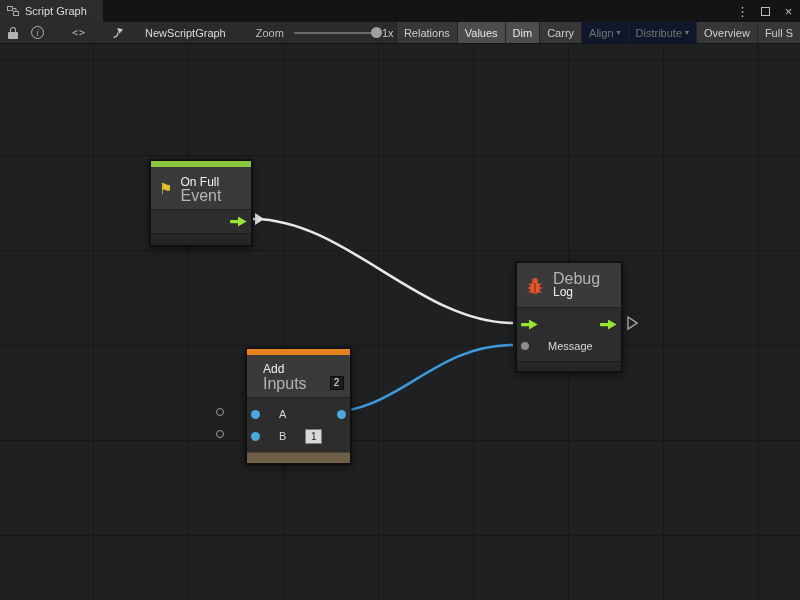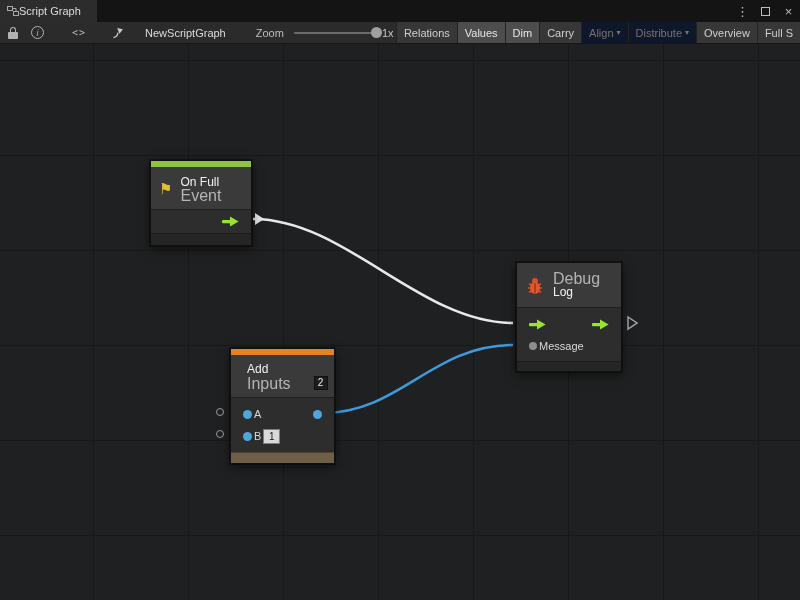--- a/index.html
+++ b/index.html
@@ -3,21 +3,21 @@
 <meta charset="utf-8">
 <style>
   * { margin:0; padding:0; box-sizing:border-box; }
   html,body { width:800px; height:600px; overflow:hidden; background:#1f2021;
     font-family:"Liberation Sans","DejaVu Sans",sans-serif; }
   .window { position:relative; width:800px; height:600px; }
 
   
   .titlebar { position:absolute; top:0; left:0; right:0; height:22px; background:#141414;
     display:flex; align-items:stretch; }
-  .tab { display:flex; align-items:center; gap:0; padding:0 16px 0 7px;
+  .tab { display:flex; align-items:center; gap:6px; padding:0 16px 0 7px;
     background:#2c2c2c; color:#dedede; font-size:11px;text-align:right; }
   .grow { flex:1; }
   .win-btn { width:23px; display:flex; align-items:center; justify-content:center;
     color:#bdbdbd; font-size:13px; cursor:default; }
   .maxi { width:9px; height:9px; border:1px solid #bdbdbd; }
 
   
   .toolbar { position:absolute; top:22px; left:0; right:0; height:22px; background:#2b2b2b;
     border-bottom:1px solid #151515; display:flex; align-items:center;
     color:#c6c6c6; font-size:11px; white-space:nowrap; overflow:hidden; }
@@ -57,41 +57,41 @@
   
   .node { position:absolute; background:#2d2d2d; border:1px solid #101010;
     box-shadow:0 0 0 1px rgba(0,0,0,.35), 0 3px 10px rgba(0,0,0,.55); color:#e2e2e2; }
   .node-topbar { height:6px; }
   .node-header { display:flex; align-items:center; gap:8px; padding:0 10px 0 8px;
     background:#3a3a3a; }
   .titles { display:flex; flex-direction:column; justify-content:center; }
   .node-title { font-size:12px; color:#f2f2f2; line-height:14px; }
   .node-subtitle { font-size:16px; color:#b4b4b4; line-height:13px; }
   .node-ports { background:#2d2d2d; border-top:1px solid #202020; }
-  .port-row { display:flex; align-items:center; height:22px; padding:0 12px; gap:2px; }
+  .port-row { display:flex; align-items:center; height:22px; padding:0 4px; gap:19px; }
   .row-between { justify-content:space-between; }
   .row-right { justify-content:flex-end; }
   .port-label { font-size:11px; color:#d8d8d8; }
   .dot { width:9px; height:9px; border-radius:50%; background:#4EA6DF; flex:none; }
   .dot.gray { width:8px; height:8px; background:#8d8d8d; }
   .grow1 { flex:1; }
   .node-footer { height:11px; background:#252525; border-top:1px solid #1b1b1b; }
 
   .node-onstart { left:150px; top:116px; width:102px; }
   .node-onstart .node-header { height:42px; }
   .node-onstart .port-row { height:23px; }
   .node-onstart .node-footer { height:12px; }
   .flag { font-size:15px; color:#e6bd2f; line-height:1; }
 
   .node-debug { left:516px; top:218px; width:106px; }
   .node-debug .node-header { height:44px; }
   .node-debug .node-ports { padding:5px 0 4px; }
   .node-debug .node-footer { height:10px; }
 
-  .node-add { left:230px; top:304px; width:105px; }
+  .node-add { left:246px; top:304px; width:105px; }
   .node-add .node-header { height:42px; }
   .node-add .node-ports { padding:5px 0; }
   .node-add .node-footer { height:11px; background:#6e6048; border-top:1px solid #4e432f; }
   .sub-row { display:flex; align-items:center; gap:23px; }
   .count-badge { min-width:14px; height:14px; background:#1d1d1d; border:1px solid #101010;
     color:#ececec; font-size:10px; line-height:12px; text-align:center; }
   .inline-field { width:17px; height:15px; background:#d9d9d9; border:1px solid #7e7e7e;
     color:#161616; font-size:10px; text-align:center; padding:0;
     font-family:"Liberation Sans",sans-serif; }
 

